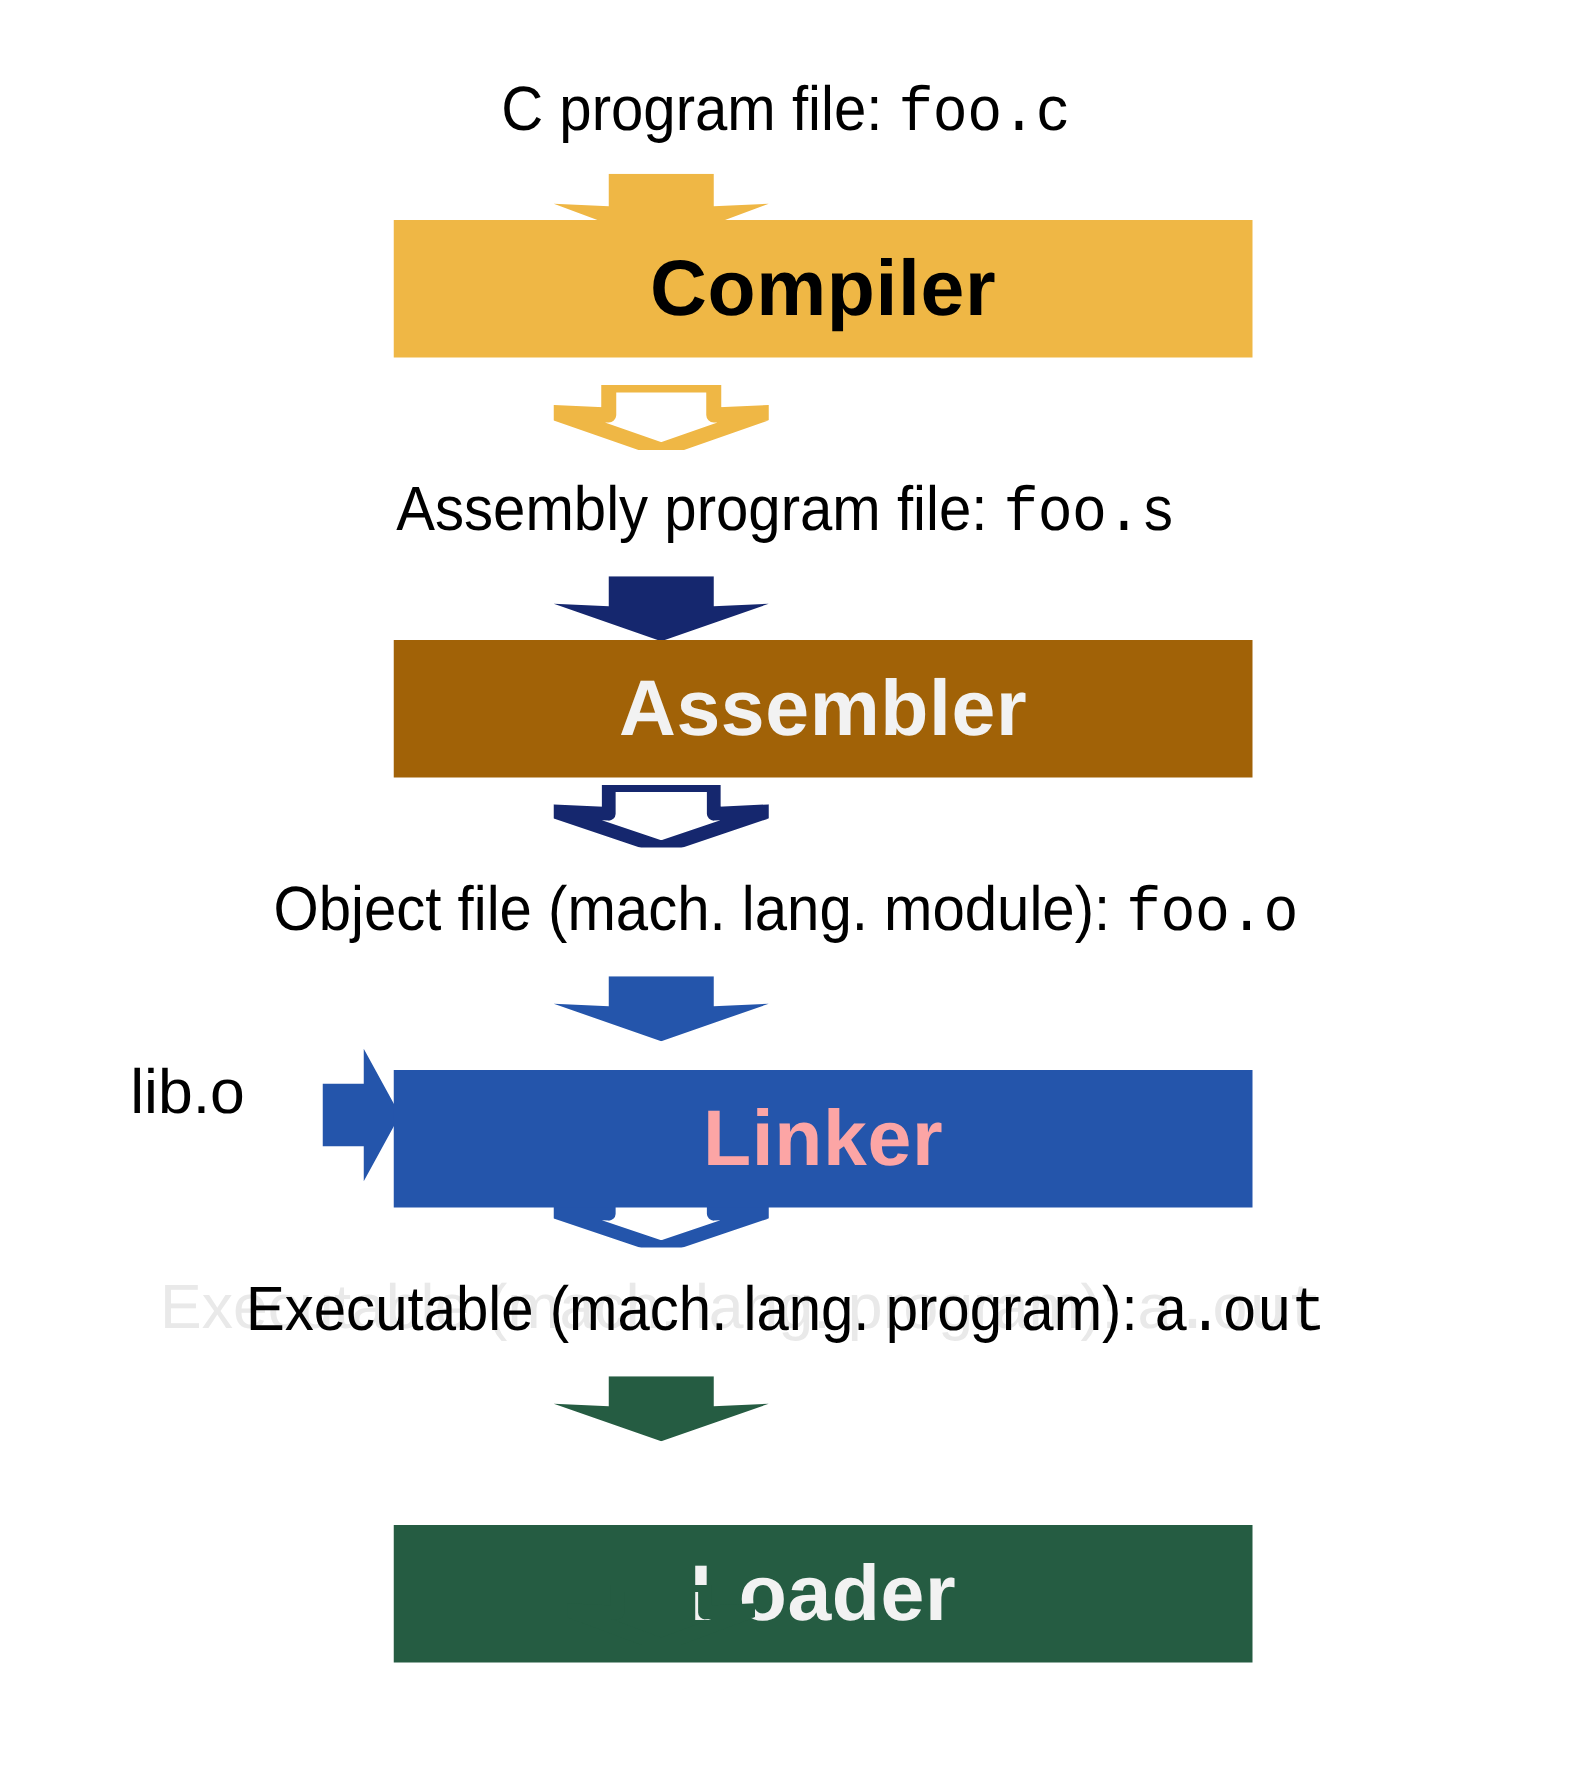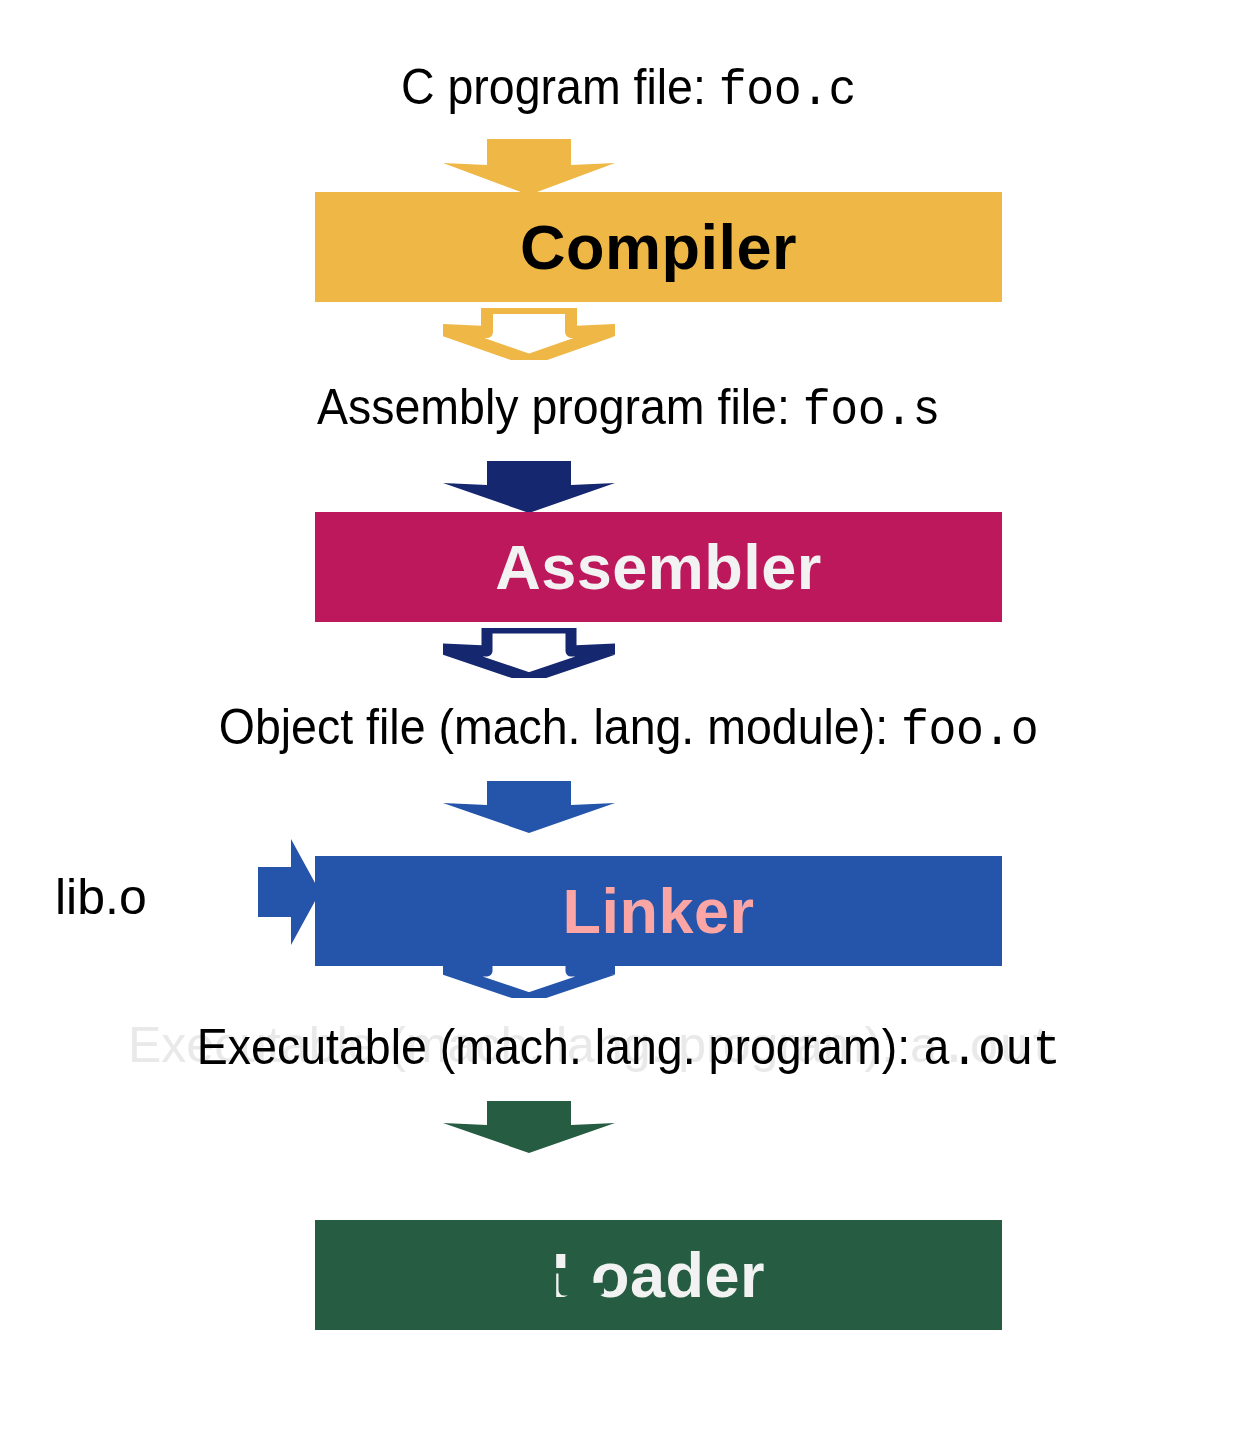--- a/index.html
+++ b/index.html
@@ -47,21 +47,21 @@
     height: 110px;
     display: flex;
     align-items: center;
     justify-content: center;
     font-size: 63px;
     font-weight: bold;
     letter-spacing: 0.5px;
     line-height: 1;
   }
   .box-compiler  { background: #efb745; color: #000000; }
-  .box-assembler { background: #be185d; color: #f2f2f2; }
+  .box-assembler { background: #a16207; color: #f2f2f2; }
   .box-linker    { background: #2455ab; color: #fca5a5; margin-top: 24px; }
   .box-loader    { background: #255c42; color: #f2f2f2; }
 
   
   .arrow {
     position: absolute;
     left: 50%;
     transform: translateX(-50%);
   }
   .arrow svg { display: block; }
@@ -92,21 +92,21 @@
   <div class="label narrow" style="top:62px; font-size:50px;">
     <span>C program file: </span><span class="mono">foo.c</span>
   </div>
 
   <div class="arrow" style="top:139px;">
     <svg width="172" height="56" viewBox="0 0 172 56">
       <path d="M 44 0 L 128 0 L 128 26 L 172 24 L 86 56 L 0 24 L 44 26 Z" fill="#efb745"></path>
     </svg>
   </div>
 
-  <div class="box box-compiler" style="top:192px;">
+  <div class="box box-compiler" style="top:176px;">
     <span>Compiler</span>
   </div>
 
   <div class="arrow" style="top:308px;">
     <svg width="172" height="52" viewBox="0 0 172 52">
       <path d="M 44 0 L 128 0 L 128 24 L 172 22 L 86 52 L 0 22 L 44 24 Z" fill="none" stroke="#efb745" stroke-width="12" stroke-linejoin="round"></path>
     </svg>
   </div>
 
   <div class="label narrow" style="top:382px; font-size:50px;">
@@ -132,21 +132,21 @@
   <div class="label narrow" style="top:702px; font-size:50px;">
     <span>Object file (mach. lang. module): </span><span class="mono">foo.o</span>
   </div>
 
   <div class="arrow" style="top:781px;">
     <svg width="172" height="52" viewBox="0 0 172 52">
       <path d="M 44 0 L 128 0 L 128 24 L 172 22 L 86 52 L 0 22 L 44 24 Z" fill="#2455ab"></path>
     </svg>
   </div>
 
-  <div style="position:absolute; left:55px; top:848px; width:190px; text-align:left; font-size:50px; line-height:1;margin-top:24px;" class="mono">
+  <div style="position:absolute; left:55px; top:848px; width:190px; text-align:center; font-size:50px; line-height:1;" class="mono">
     <span>lib.o</span>
   </div>
 
   <div class="side-arrow" style="left:258px; top:839px;">
     <svg width="62" height="106" viewBox="0 0 62 106">
       <path d="M 0 28 L 33 28 L 33 0 L 62 53 L 33 106 L 33 78 L 0 78 Z" fill="#2455ab"></path>
     </svg>
   </div>
 
   <div class="box box-linker above" style="top:832px;">

